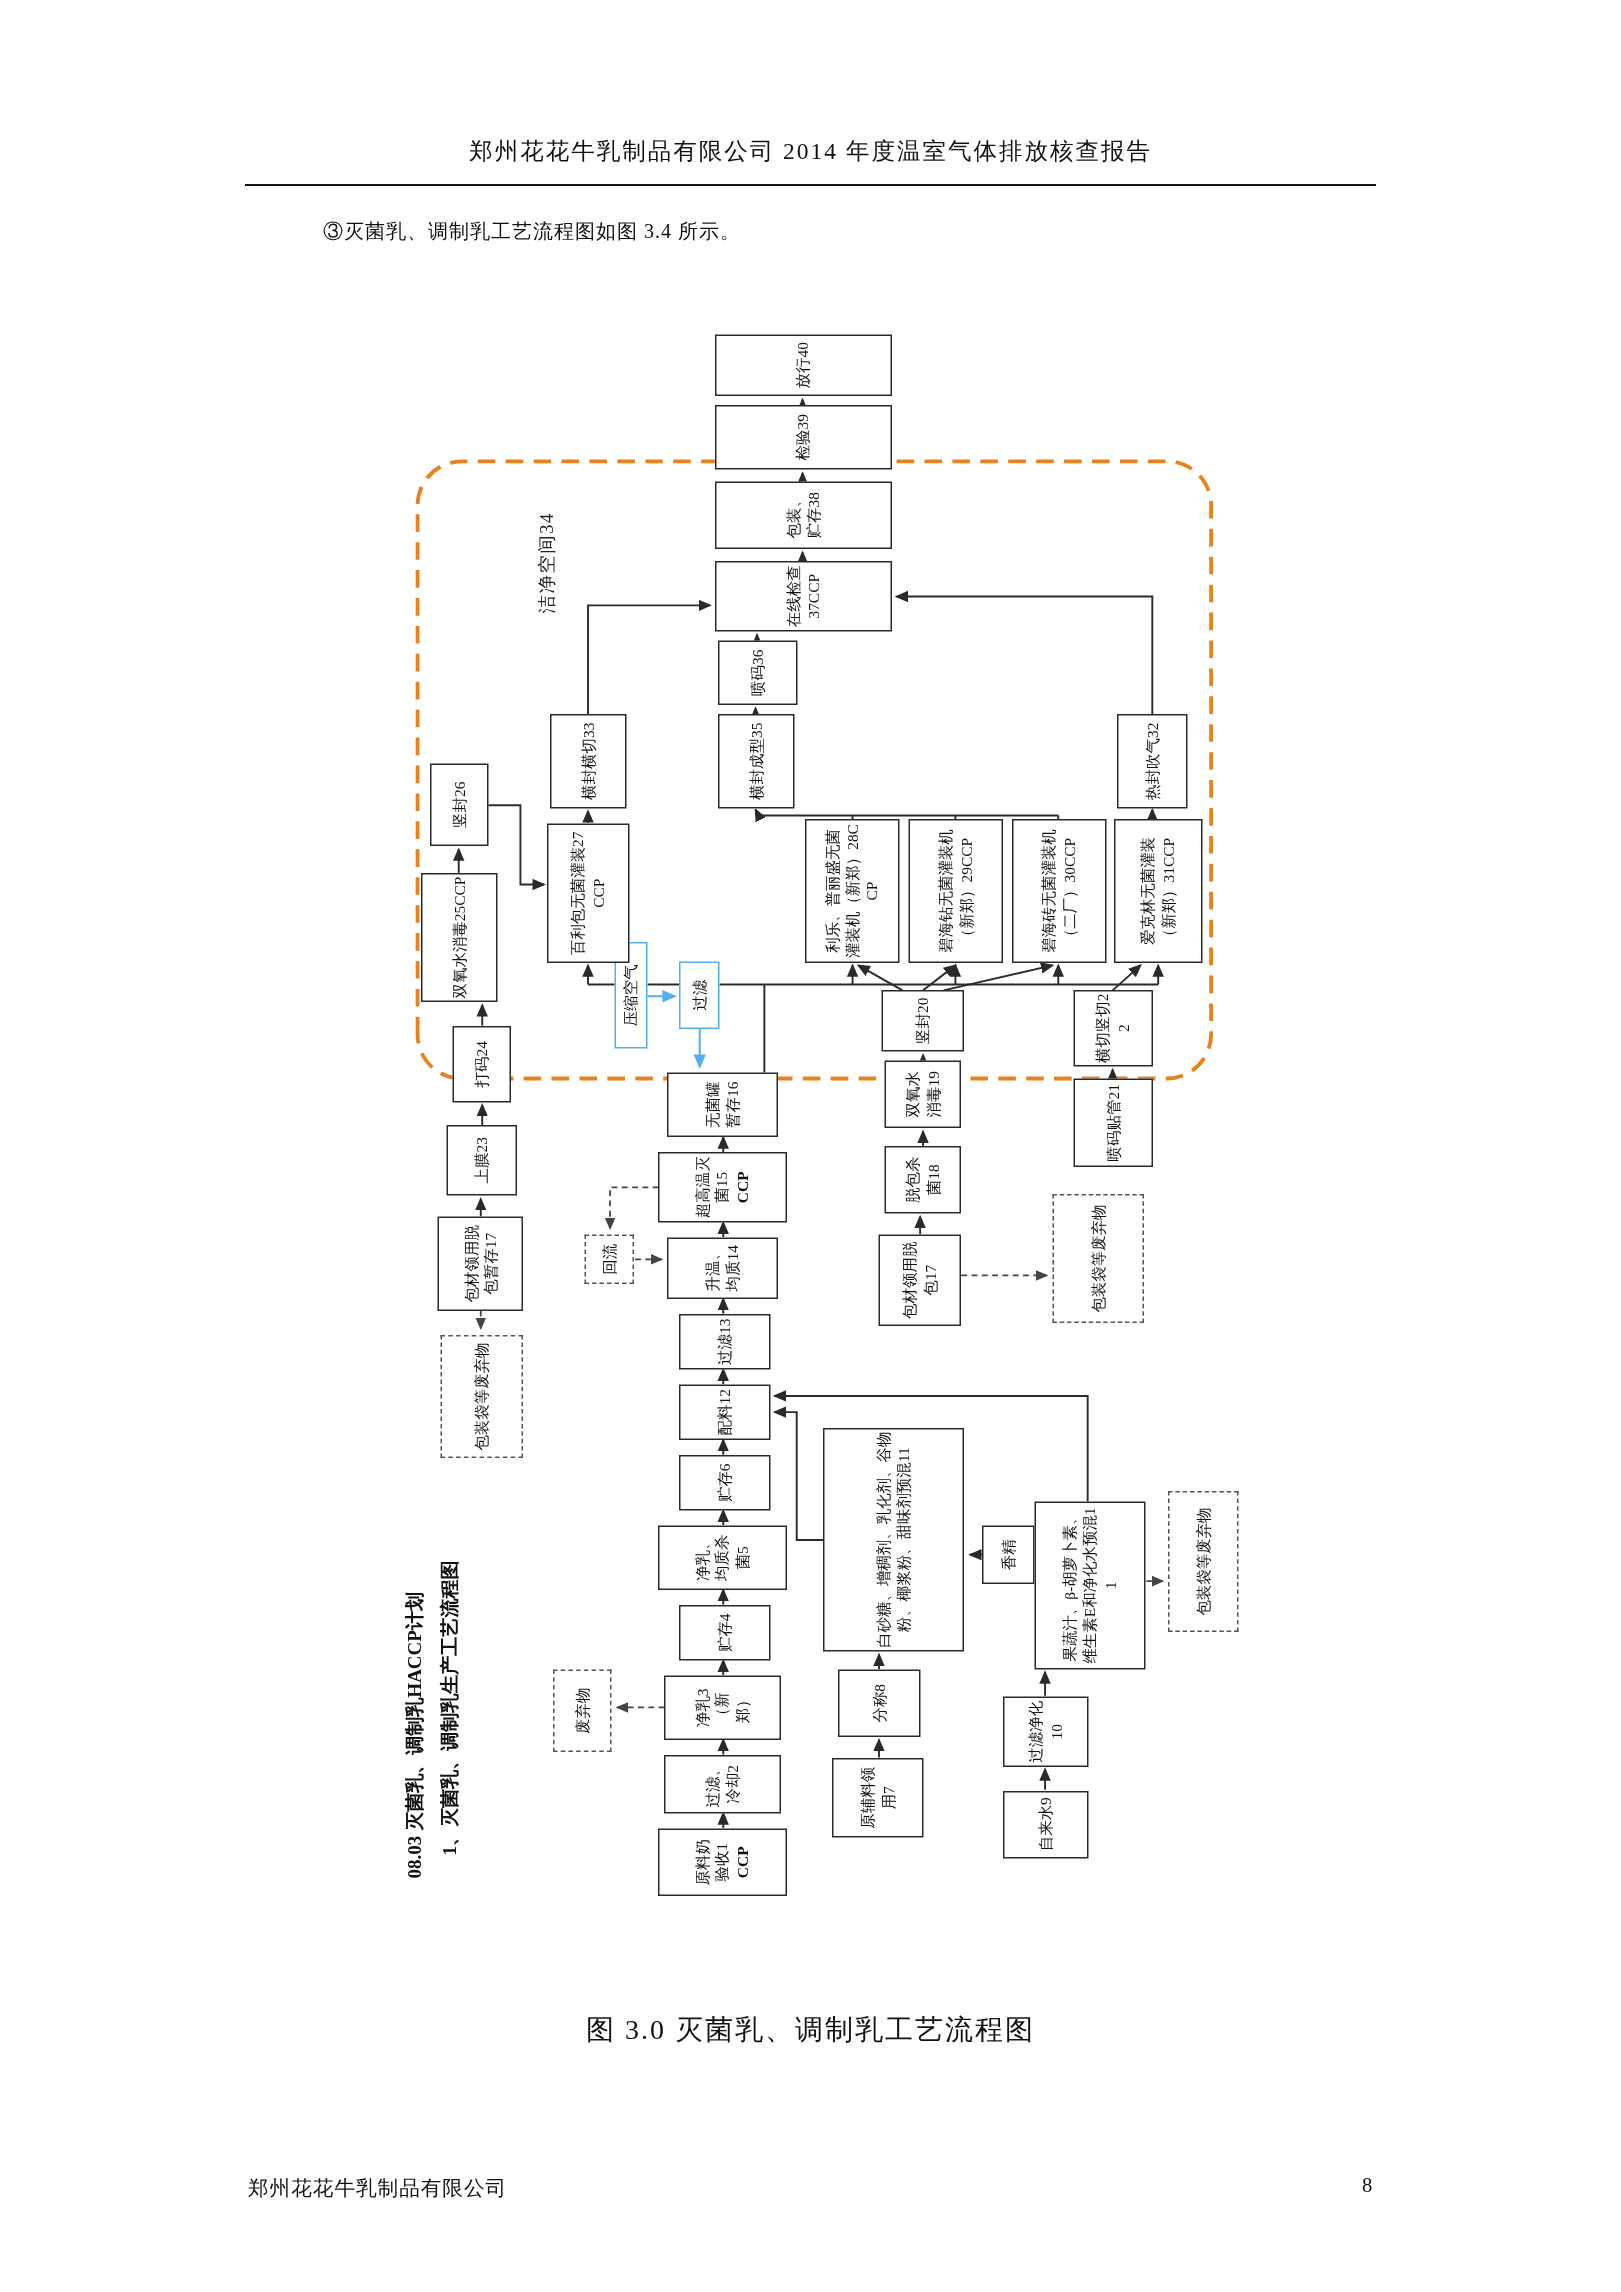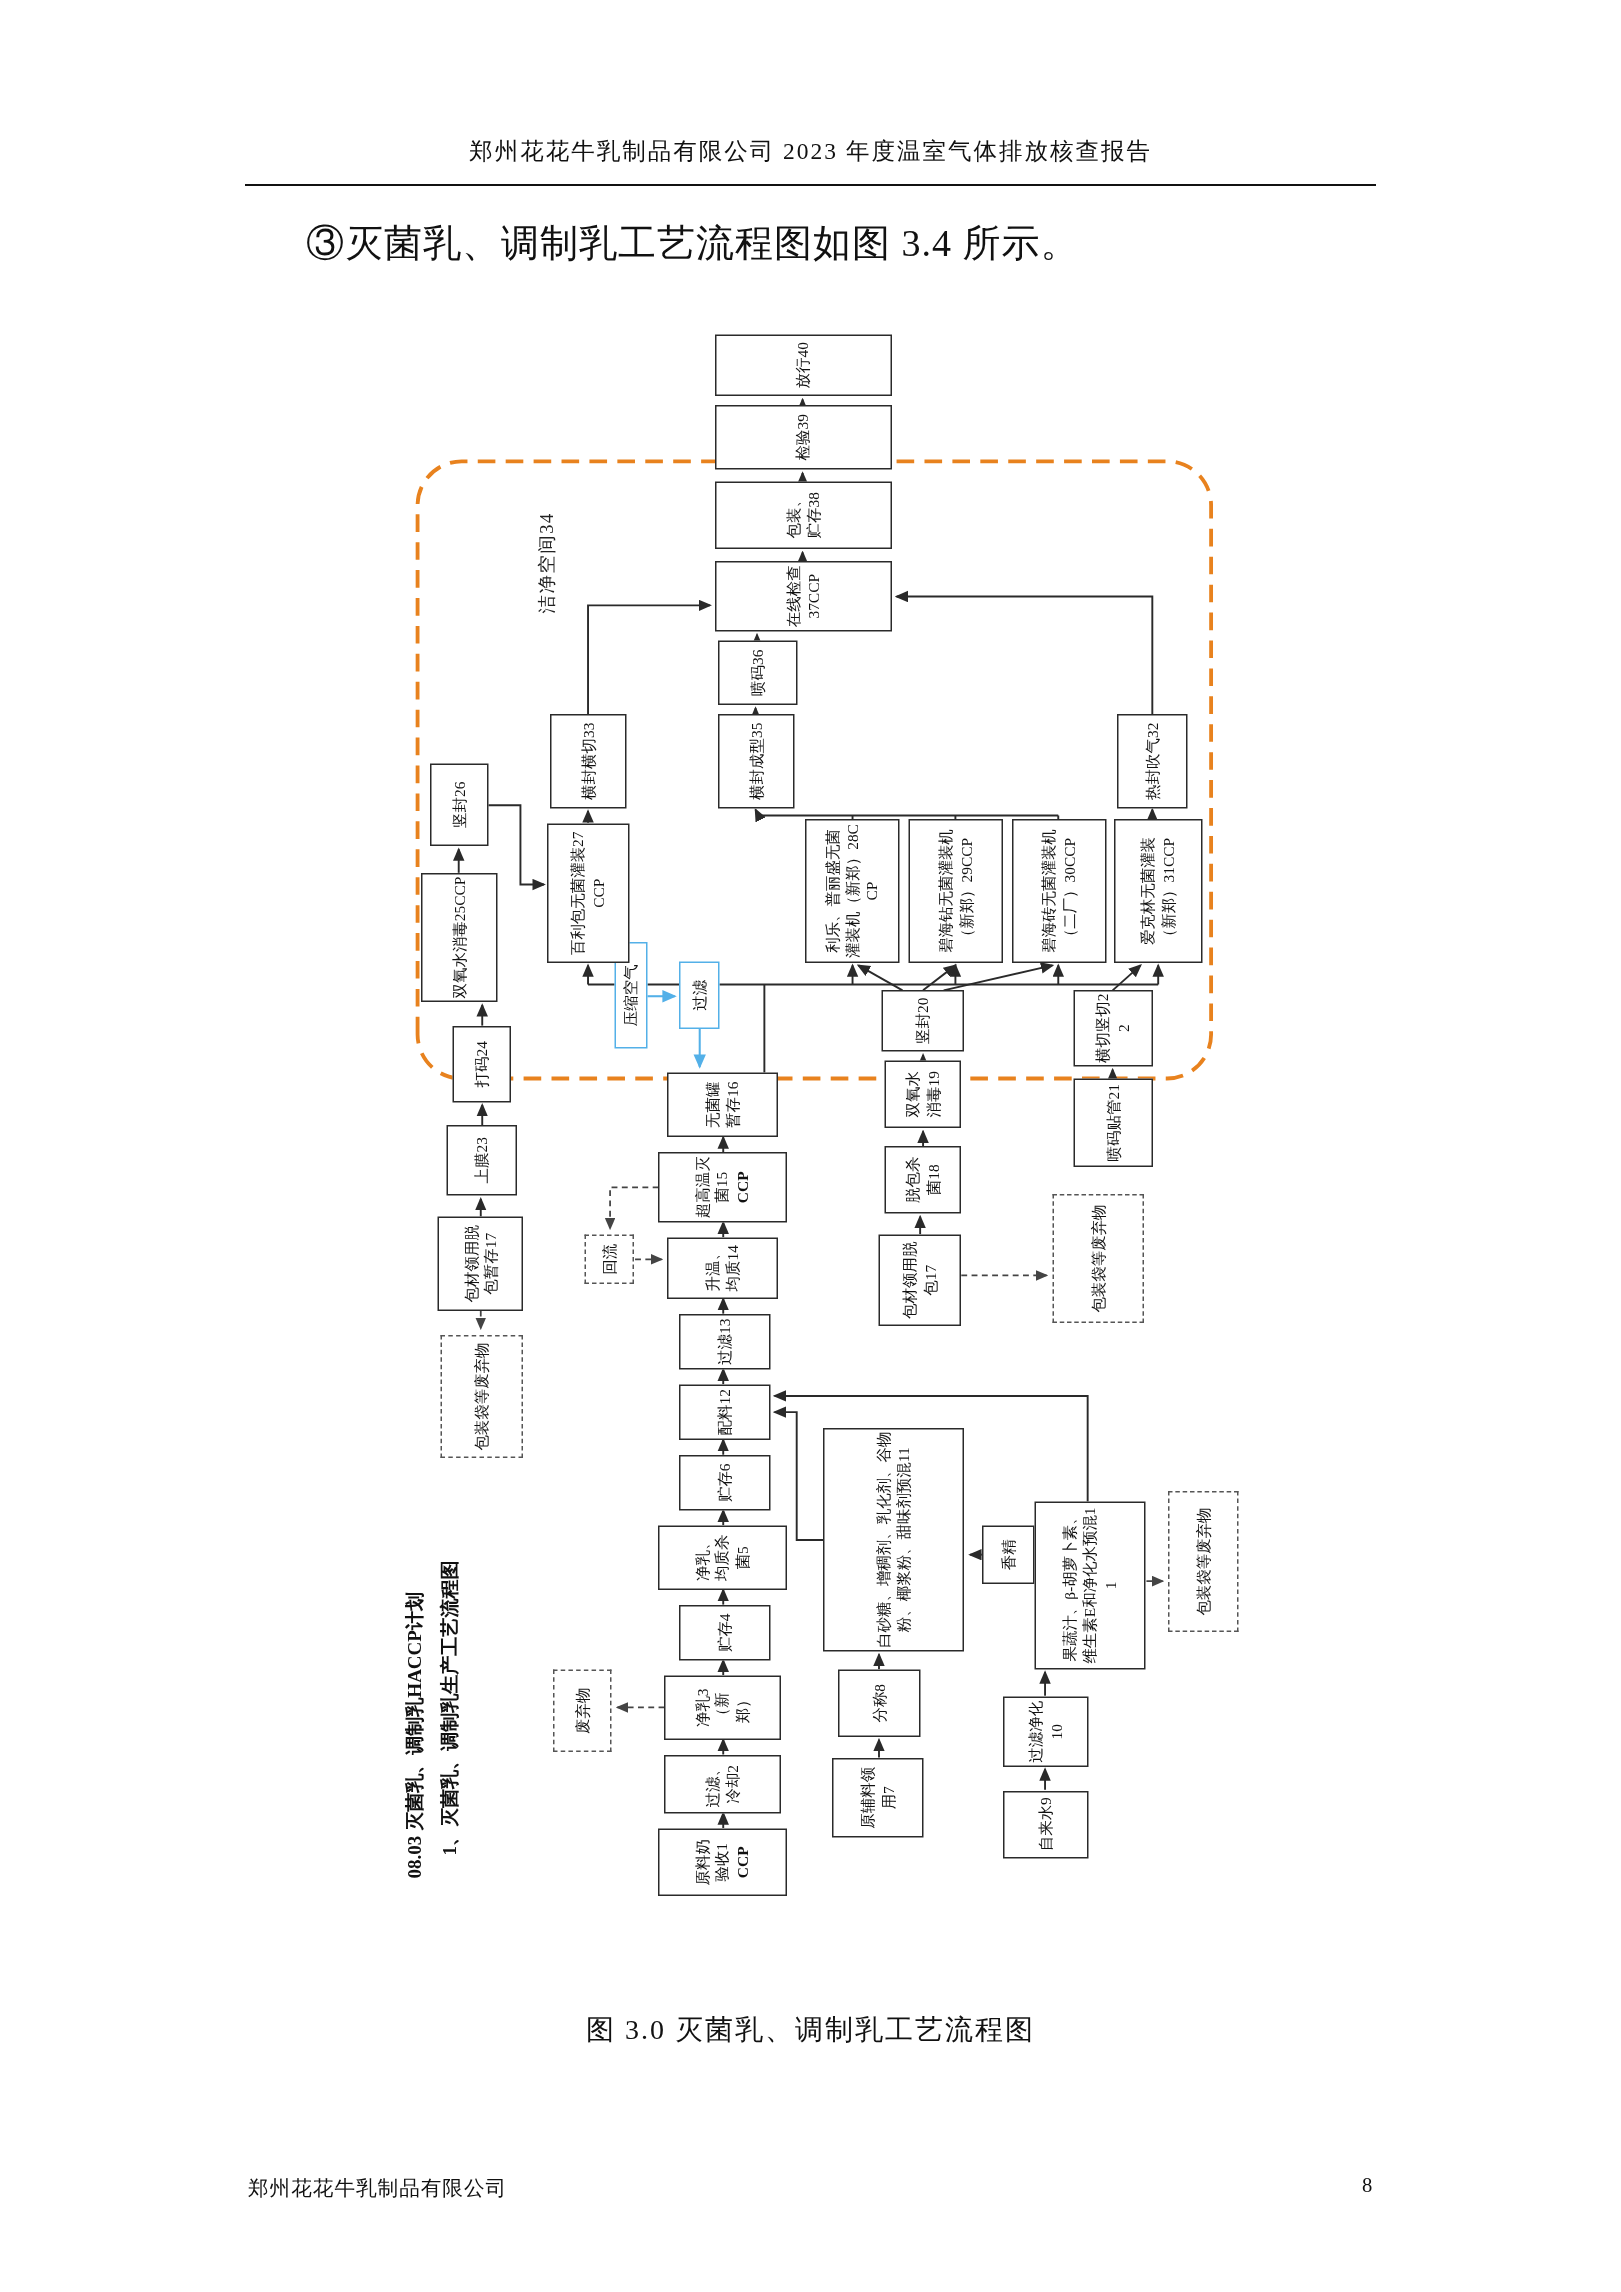--- a/index.html
+++ b/index.html
@@ -1,20 +1,20 @@
 <!DOCTYPE html>
 <html><head>
 <meta charset="utf-8">
 <style>
   html,body{margin:0;padding:0;background:#888;}
   .page{position:relative;width:1621px;height:2293px;background:#ffffff;margin:0 auto;overflow:hidden;
         font-family:"Liberation Serif","DejaVu Serif",serif;color:#111;}
   .hdr{position:absolute;left:0;top:135px;width:100%;text-align:center;font-size:23.5px;letter-spacing:2px;}
   .hrule{position:absolute;left:245px;top:184px;width:1131px;height:2px;background:#111;}
-  .para{position:absolute;left:306px;top:218px;font-size:38px;letter-spacing:1px;}
+  .para{position:absolute;left:323px;top:218px;font-size:20px;letter-spacing:1px;}
   .figcap{position:absolute;left:0;top:2011px;width:100%;text-align:center;font-size:28px;letter-spacing:2px;}
   .ftr{position:absolute;left:248px;top:2174px;font-size:20.6px;letter-spacing:1px;}
   .pgnum{position:absolute;left:1362px;top:2174px;font-size:20.6px;}
 
   .chart-area{position:absolute;}
   .chart-rot{position:absolute;left:0;top:0;width:1044px;height:578px;
              transform:scale(1.5) rotate(-90deg) translateX(-1044px);transform-origin:0 0;}
   .edges{position:absolute;left:0;top:0;}
   .box{position:absolute;box-sizing:border-box;border:1.4px solid #2a2a2a;background:#fff;
        display:flex;align-items:center;justify-content:center;text-align:center;
@@ -26,21 +26,21 @@
   .ccp{display:block;font-weight:700;}
   .ccp:empty{display:none;}
   .ftitle{position:absolute;font-weight:700;font-size:12.7px;white-space:nowrap;}
   .cslabel{position:absolute;font-size:12.3px;letter-spacing:1px;white-space:nowrap;color:#222;}
 </style>
 </head>
 <body>
 
 <div class="page">
 
-  <div class="hdr">郑州花花牛乳制品有限公司 2023 年度温室气体排放核查报告</div>
+  <div class="hdr">郑州花花牛乳制品有限公司 2014 年度温室气体排放核查报告</div>
   <div class="hrule"></div>
   <div class="para">③灭菌乳、调制乳工艺流程图如图 3.4 所示。</div>
 
   <div class="chart-area" style="left:397px;top:333px;width:867px;height:1566px;">
     <div class="chart-rot">
 
       <svg class="edges" width="1044" height="578" viewBox="0 0 1065 590">
         <defs>
           <marker id="ah" markerWidth="7" markerHeight="7" refX="6" refY="3" orient="auto">
               <path d="M0,0L7,3L0,6Z" fill="#2a2a2a"></path>

